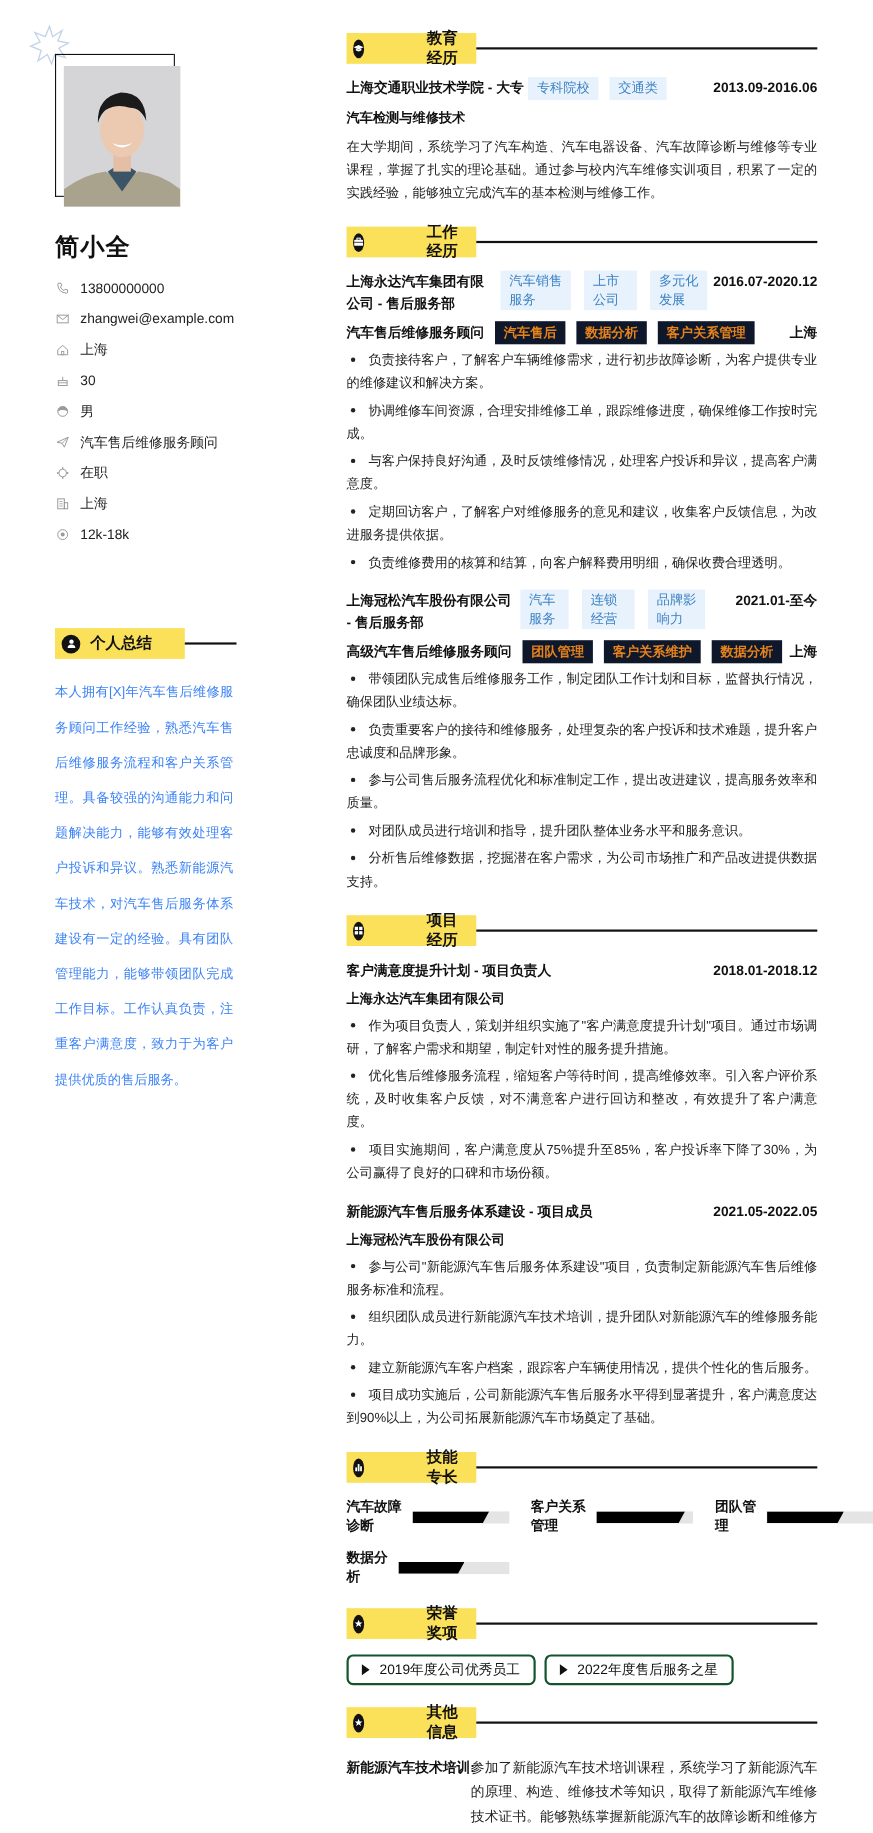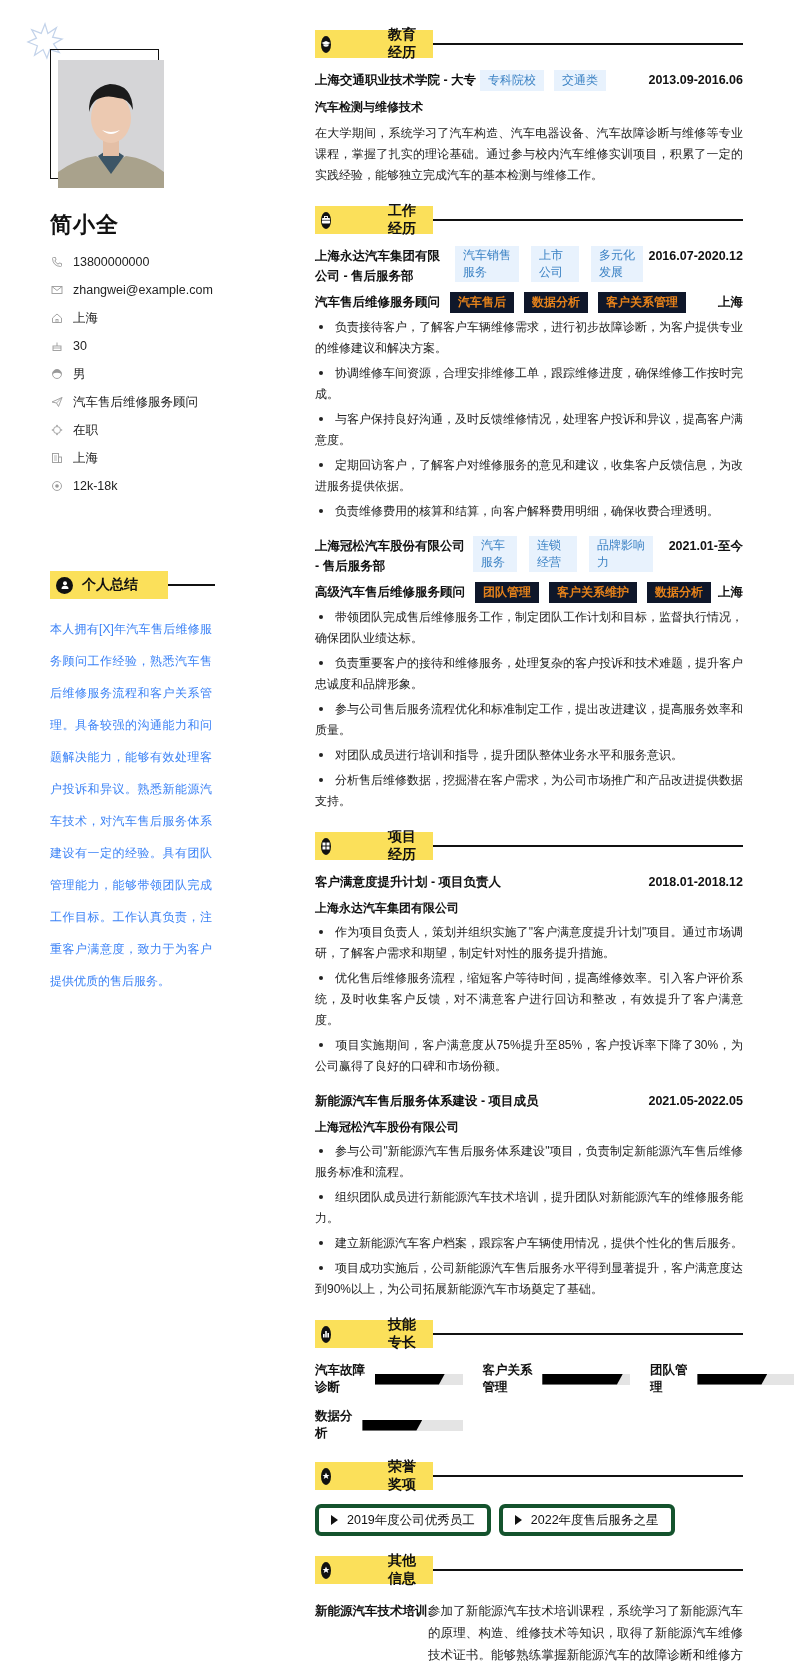--- a/index.html
+++ b/index.html
@@ -44,21 +44,21 @@
   .bullets li { font-size: 12px; line-height: 21px; color: #222; margin-bottom: 4px; text-align: justify; }
   .bullets li .dot { display: inline-block; width: 4px; height: 4px; background: #222; border-radius: 50%; margin: 0 12px 2px 4px; vertical-align: middle; }
   .job { margin-bottom: 14px; }
 
   .skills { display: grid; grid-template-columns: 1fr 1fr 1fr; row-gap: 12px; column-gap: 20px; padding-top: 14px; }
   .skill { display: flex; align-items: center; font-size: 12.5px; font-weight: bold; color: #111; }
   .skill .bar { height: 11px; background: #e4e4e4; margin-left: 8px; position: relative; overflow: hidden; }
   .skill .fill { position: absolute; left: 0; top: 0; height: 100%; background: #000; clip-path: polygon(0 0, 100% 0, calc(100% - 6px) 100%, 0 100%); }
 
   .awards { display: flex; padding-top: 14px; }
-  .award { border: 4px solid #14532d; border-radius: 6px; height: 28px; display: flex; align-items: center; padding: 12px 12px; font-size: 12.5px; color: #111; margin-right: 8px; }
+  .award { border: 2px solid #14532d; border-radius: 6px; height: 28px; display: flex; align-items: center; padding: 12px 12px; font-size: 12.5px; color: #111; margin-right: 8px; }
   .award .tri { width: 0; height: 0; border-top: 5px solid transparent; border-bottom: 5px solid transparent; border-left: 7px solid #111; margin-right: 9px; }
 
   .other { display: flex; padding-top: 16px; }
   .other .lbl { font-weight: bold; font-size: 12.5px; color: #111; white-space: nowrap; line-height: 22px; width: 113px; }
   .other .val { font-size: 12.5px; line-height: 22px; color: #222; flex: 1; text-align: justify; font-family: Liberation Serif, serif; }
 </style>
 </head>
 <body>
 
 <svg class="star" viewBox="0 0 40 40">
@@ -251,21 +251,21 @@
           <li><span class="dot"></span><span>负责维修费用的核算和结算，向客户解释费用明细，确保收费合理透明。</span></li>
         </ul>
       </div>
 
       <div class="job">
         <div class="row">
           <span class="row-title" style="width:152px">上海冠松汽车股份有限公司 - 售后服务部</span>
           <div class="tags">
             <span class="tag blue stack" style="width:44px;margin-left:6px">汽车服务</span>
             <span class="tag blue stack" style="width:48px">连锁经营</span>
-            <span class="tag blue stack" style="width:64px">品牌影响力</span>
+            <span class="tag blue stack" style="width:52px">品牌影响力</span>
           </div>
           <span class="date">2021.01-至今</span>
         </div>
         <div class="row" style="margin-top:6px">
           <span class="row-title">高级汽车售后维修服务顾问</span>
           <span class="tag orange">团队管理</span>
           <span class="tag orange">客户关系维护</span>
           <span class="tag orange">数据分析</span>
           <span class="date">上海</span>
         </div>

